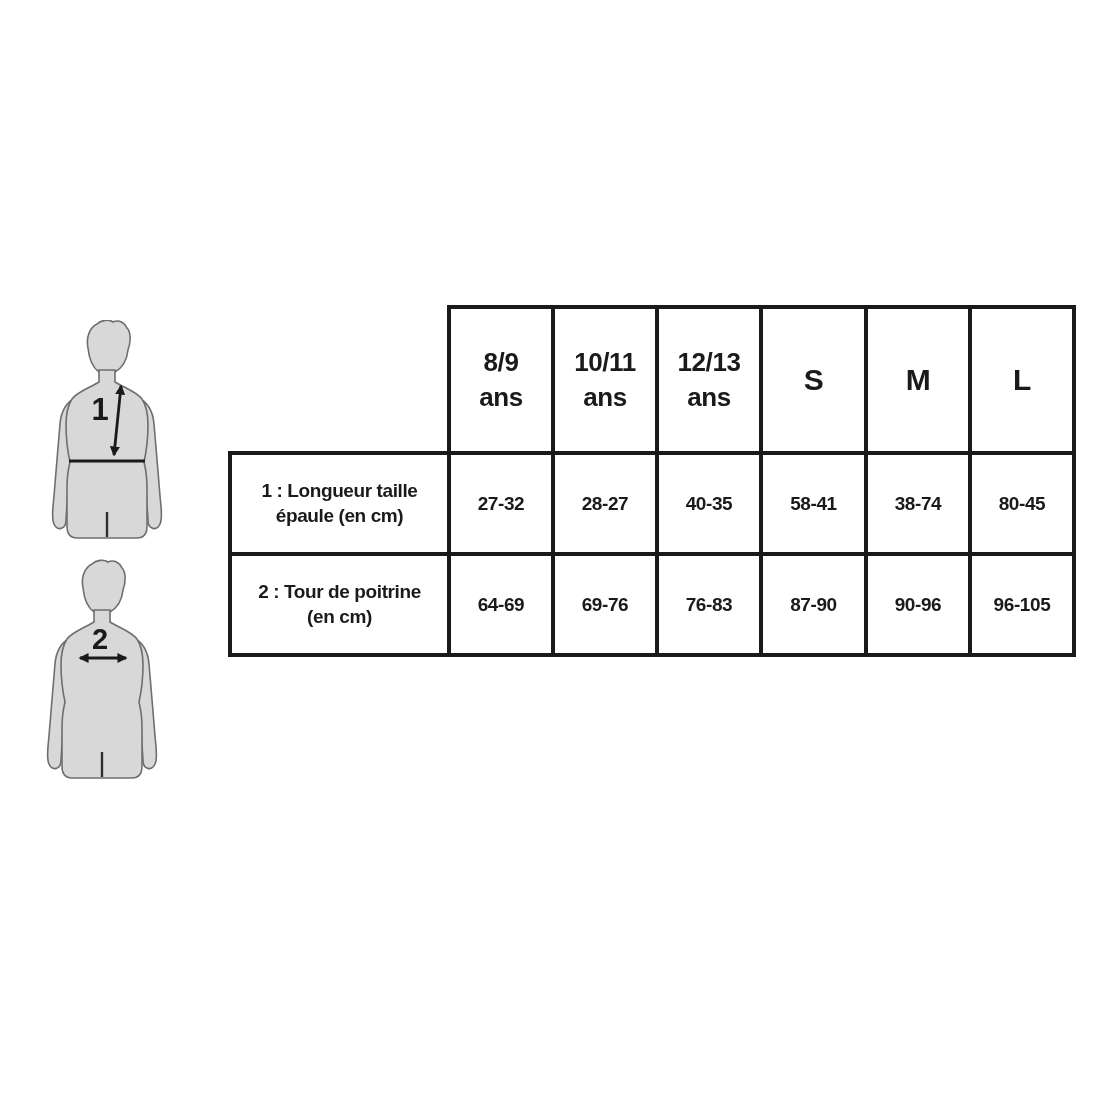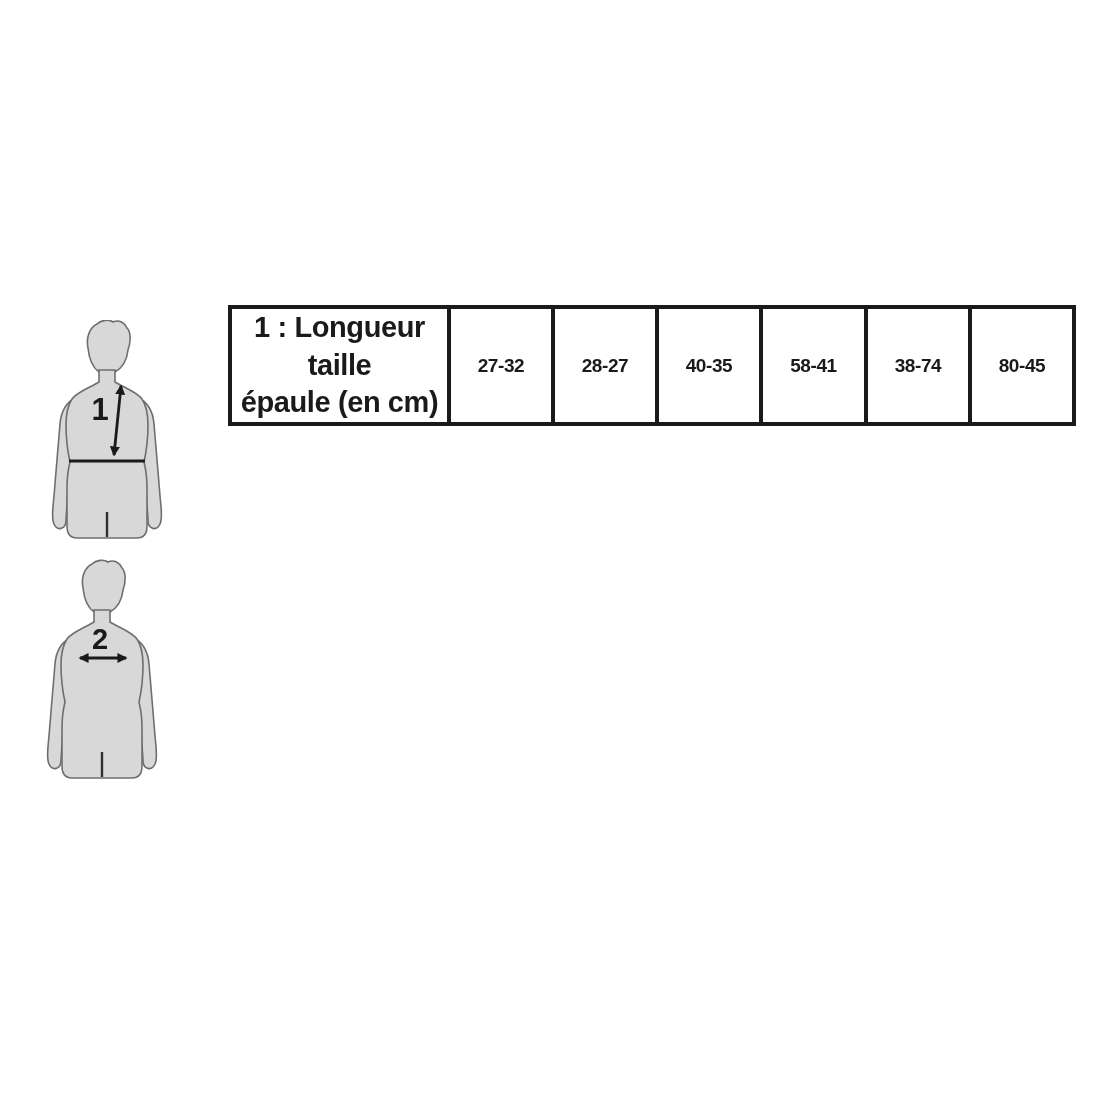--- a/index.html
+++ b/index.html
@@ -51,21 +51,21 @@
     border: none !important;
     background: transparent !important;
   }
   th.col-head {
     font-size: 26px;
     line-height: 1.35;
     white-space: pre-line;
   }
   th.col-head.letter { font-size: 30px; }
   th.row-label {
-    font-size: 29px;
+    font-size: 19px;
     line-height: 1.3;
     white-space: pre-line;
   }
   td.value-cell {
     font-size: 19px;
     letter-spacing: 0;
   }
 </style>
 </head>
 <body>
@@ -118,26 +118,48 @@
     <colgroup>
       <col style="width:219px">
       <col style="width:104px">
         <col style="width:104px">
         <col style="width:104px">
       <col style="width:105px">
         <col style="width:104px">
         <col style="width:104px">
     </colgroup>
     <tbody>
+      <tr class="header-row">
+        <td class="corner-blank"></td>
+        <th class="col-head">8/9
+ans</th>
+        <th class="col-head">10/11
+ans</th>
+        <th class="col-head">12/13
+ans</th>
+        <th class="col-head letter">S</th>
+        <th class="col-head letter">M</th>
+        <th class="col-head letter">L</th>
+      </tr>
       <tr class="data-row">
         <th class="row-label">1 : Longueur taille
 épaule (en cm)</th>
         <td class="value-cell">27-32</td>
         <td class="value-cell">28-27</td>
         <td class="value-cell">40-35</td>
         <td class="value-cell">58-41</td>
         <td class="value-cell">38-74</td>
         <td class="value-cell">80-45</td>
       </tr>
+      <tr class="data-row">
+        <th class="row-label">2 : Tour de poitrine
+(en cm)</th>
+        <td class="value-cell">64-69</td>
+        <td class="value-cell">69-76</td>
+        <td class="value-cell">76-83</td>
+        <td class="value-cell">87-90</td>
+        <td class="value-cell">90-96</td>
+        <td class="value-cell">96-105</td>
+      </tr>
     </tbody>
   </table>
 
 </div>
 
 </body></html>

